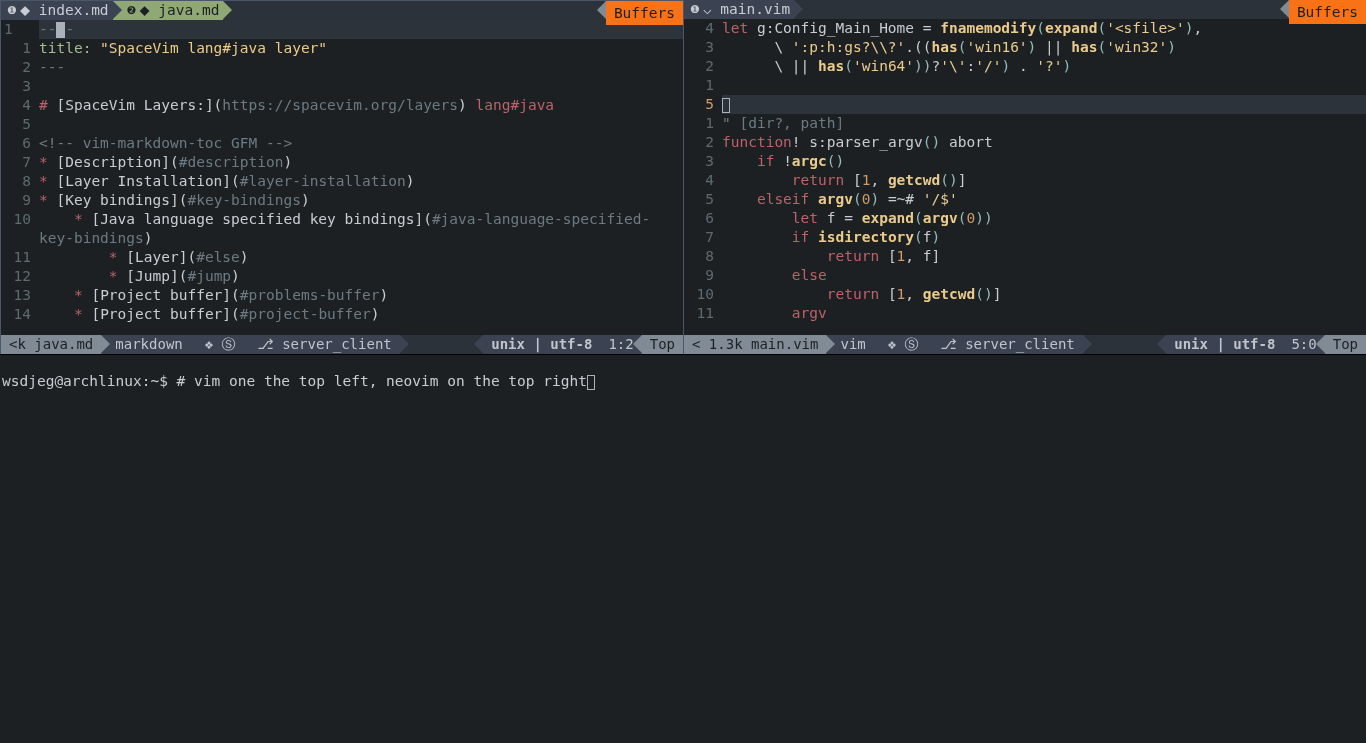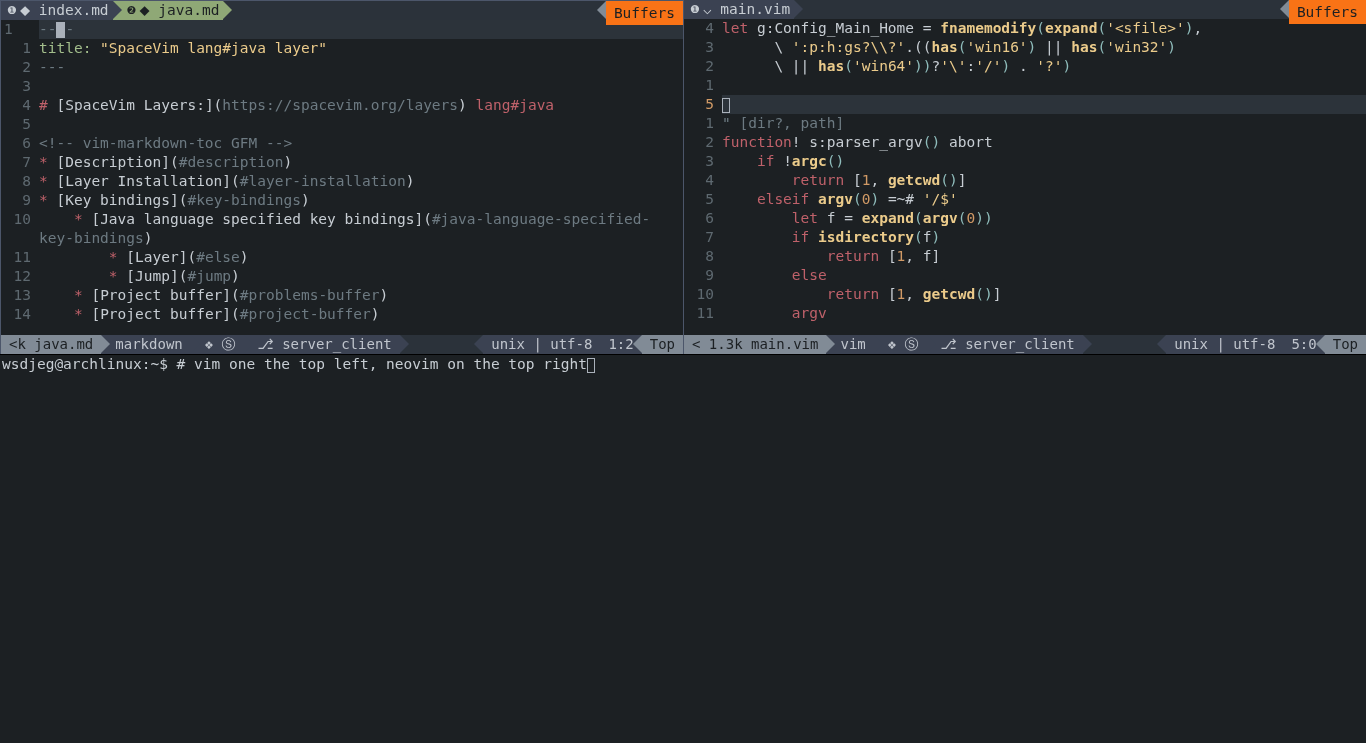--- a/index.html
+++ b/index.html
@@ -71,26 +71,26 @@
 .s-func{color:var(--yellow);font-weight:bold;}
 .cursor-block{display:inline-block;background:#aab1ba;width:9px;height:16px;vertical-align:middle;}
 .cursor-box{display:inline-block;border:1px solid #aab1ba;width:8px;height:15px;vertical-align:middle;}
 .s-paren{color:#8fbcbb;}
 
 .statusbar{display:flex;height:19px;background:#2b323a;color:#c0c5cd;align-items:stretch;font-size:14px;}
 .seg{padding:0 8px;display:flex;align-items:center;background:var(--status-bg);position:relative;}
 .seg.l1{background:var(--status);color:#1c2023;}
 .seg.sep-r::after{content:"";position:absolute;right:-9px;top:0;width:0;height:0;border-top:9.5px solid transparent;border-bottom:9.5px solid transparent;border-left:9px solid var(--status-bg);z-index:2;}
 .seg.l1.sep-r::after{border-left-color:var(--status);}
-.seg.r{margin-left:auto;}
+.seg.r{margin-left:auto;font-weight:bold;}
 .seg.sep-l::before{content:"";position:absolute;left:-9px;top:0;width:0;height:0;border-top:9.5px solid transparent;border-bottom:9.5px solid transparent;border-right:9px solid var(--status-bg);z-index:2;}
 .seg.rl1{background:var(--status);color:#1c2023;text-align:right;}
 .seg.rl1.sep-l::before{border-right-color:var(--status);}
 
-.terminal{flex:1;padding:0 2px 0 2px;}
+.terminal{flex:1;padding:17px 2px 0 2px;}
 .term-row{height:19px;white-space:pre;}
 .term-prompt{color:#c7cdd3;}
 </style>
 </head>
 <body>
 
 <div class="layout">
   <div class="top">
 
     <div class="pane left">

